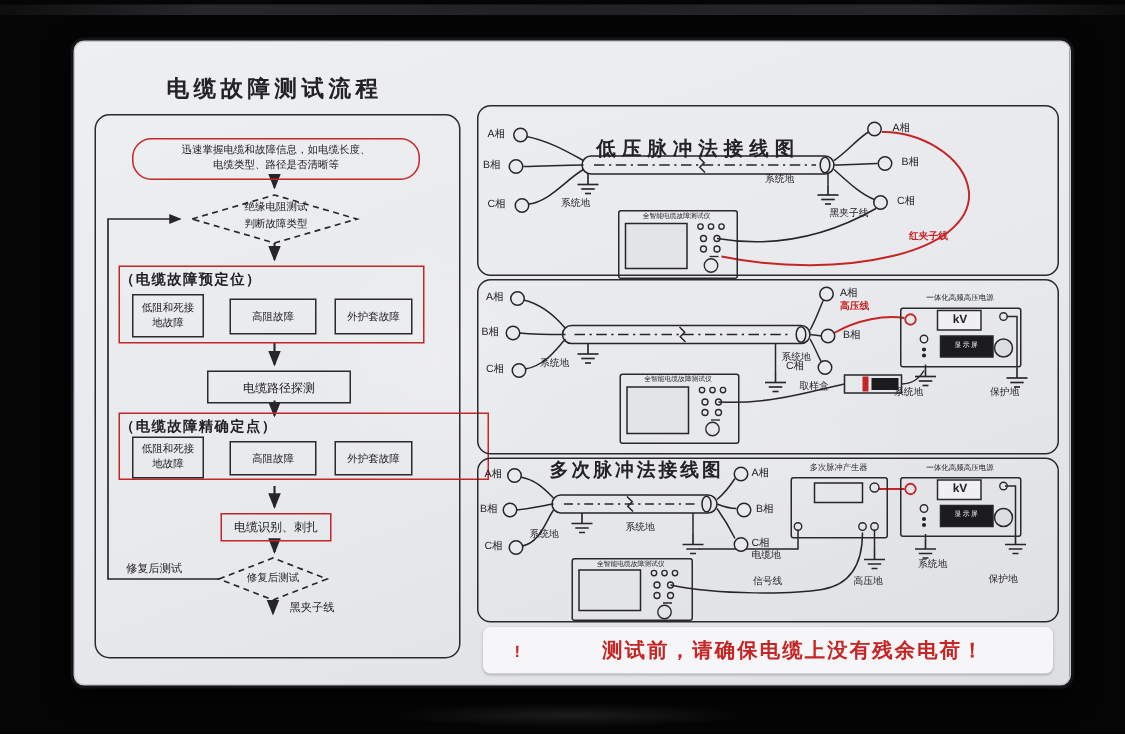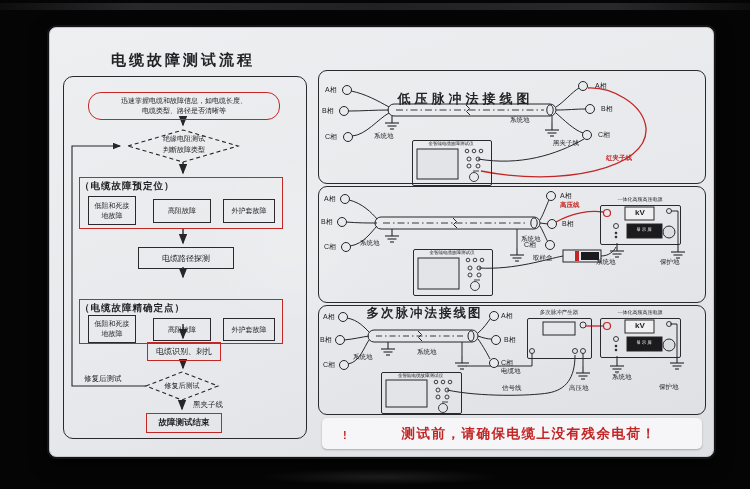--- a/index.html
+++ b/index.html
@@ -218,21 +218,21 @@
     </div>
     <div class="bx" style="left:143px;top:21px;width:50px;height:22px;">
       <span class="s7">外护套故障</span>
     </div>
   </div>
 
   <div class="bx" style="left:138px;top:247px;width:94px;height:20px;">
     <span class="s8">电缆路径探测</span>
   </div>
 
-  <div class="group" style="left:79px;top:299px;width:202px;height:43px;">
+  <div class="group" style="left:79px;top:275px;width:202px;height:43px;padding-left:43px;">
     <div class="gt">（电缆故障精确定点）</div>
     <div class="bx" style="left:8px;top:15px;width:46px;height:26px;">
       <span class="s7" style="line-height:1.4;">低阻和死接</span>
       <span class="s7" style="line-height:1.4;">地故障</span>
     </div>
     <div class="bx" style="left:73px;top:18px;width:56px;height:21px;">
       <span class="s7">高阻故障</span>
     </div>
     <div class="bx" style="left:143px;top:18px;width:50px;height:21px;">
       <span class="s7">外护套故障</span>
@@ -240,23 +240,20 @@
   </div>
 
   <div class="bx rb" style="left:147px;top:342px;width:72px;height:17px;">
     <span class="s8">电缆识别、刺扎</span>
   </div>
 
   <div class="l c s7" style="left:150px;top:382px;width:64px;">修复后测试</div>
   <div class="l s75" style="left:84px;top:375px;">修复后测试</div>
   <div class="l s75" style="left:193px;top:401px;">黑夹子线</div>
 
-  <div class="bx rb" style="left:146px;top:413px;width:74px;height:18px;">
-    <span class="s85 b">故障测试结束</span>
-  </div>
 
   <div class="wpanel" style="left:318px;top:70px;width:386px;height:112px;"></div>
   <div class="wpanel" style="left:318px;top:186px;width:386px;height:115px;"></div>
   <div class="wpanel" style="left:318px;top:305px;width:386px;height:108px;"></div>
 
   <div class="l c b" style="left:368px;top:92px;width:195px;font-size:13px;letter-spacing:4px;text-align:center;">低压脉冲法接线图</div>
   <div class="l s7" style="left:325px;top:86px;">A相</div>
   <div class="l s7" style="left:322px;top:107px;">B相</div>
   <div class="l s7" style="left:325px;top:133px;">C相</div>
   <div class="l s7" style="left:595px;top:82px;">A相</div>

